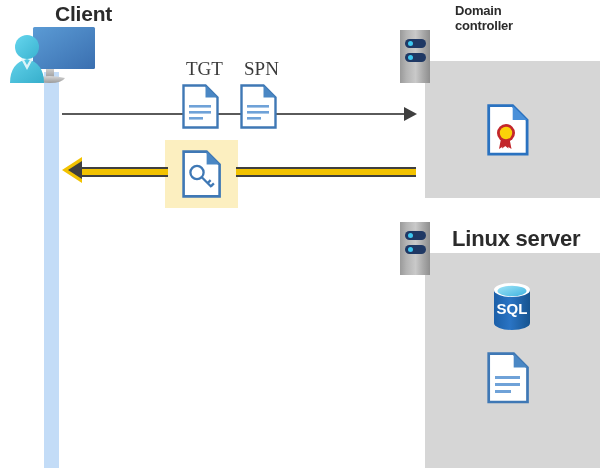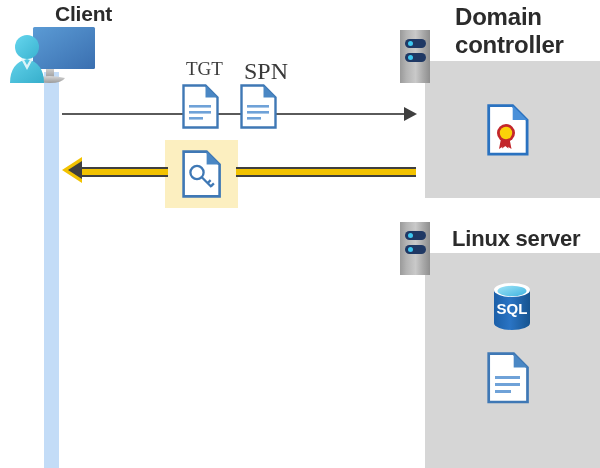--- a/index.html
+++ b/index.html
@@ -28,25 +28,25 @@
     line-height: 1.18;
   }
   .label-plain {
     font-family: Liberation Serif, serif;
     font-weight: normal;
     color: #3a3a3a;
     margin-left: 8px;
   }
 
   #client-title { left: 30px; top: 2px; font-size: 21px; margin-left: 25px; }
-  #dc-title { left: 455px; top: 3px; font-size: 24px; width: 140px; }
+  #dc-title { left: 455px; top: 3px; font-size: 13px; width: 140px; }
   #linux-title { left: 452px; top: 226px; font-size: 22px; }
 
   #tgt-label { left: 178px; top: 58px; font-size: 19px; }
-  #spn-label { left: 236px; top: 58px; font-size: 24px; }
+  #spn-label { left: 236px; top: 58px; font-size: 19px; }
   #keytab-label { left: 444px; top: 419px; font-size: 19px; }
 
   
   .panel-gray { background: #d6d6d6; }
   #dc-panel    { left: 425px; top: 61px;  width: 175px; height: 137px; }
   #linux-panel { left: 425px; top: 253px; width: 175px; height: 215px; }
 
   
   #client-lifeline {
     left: 44px; top: 72px; width: 15px; height: 396px;

